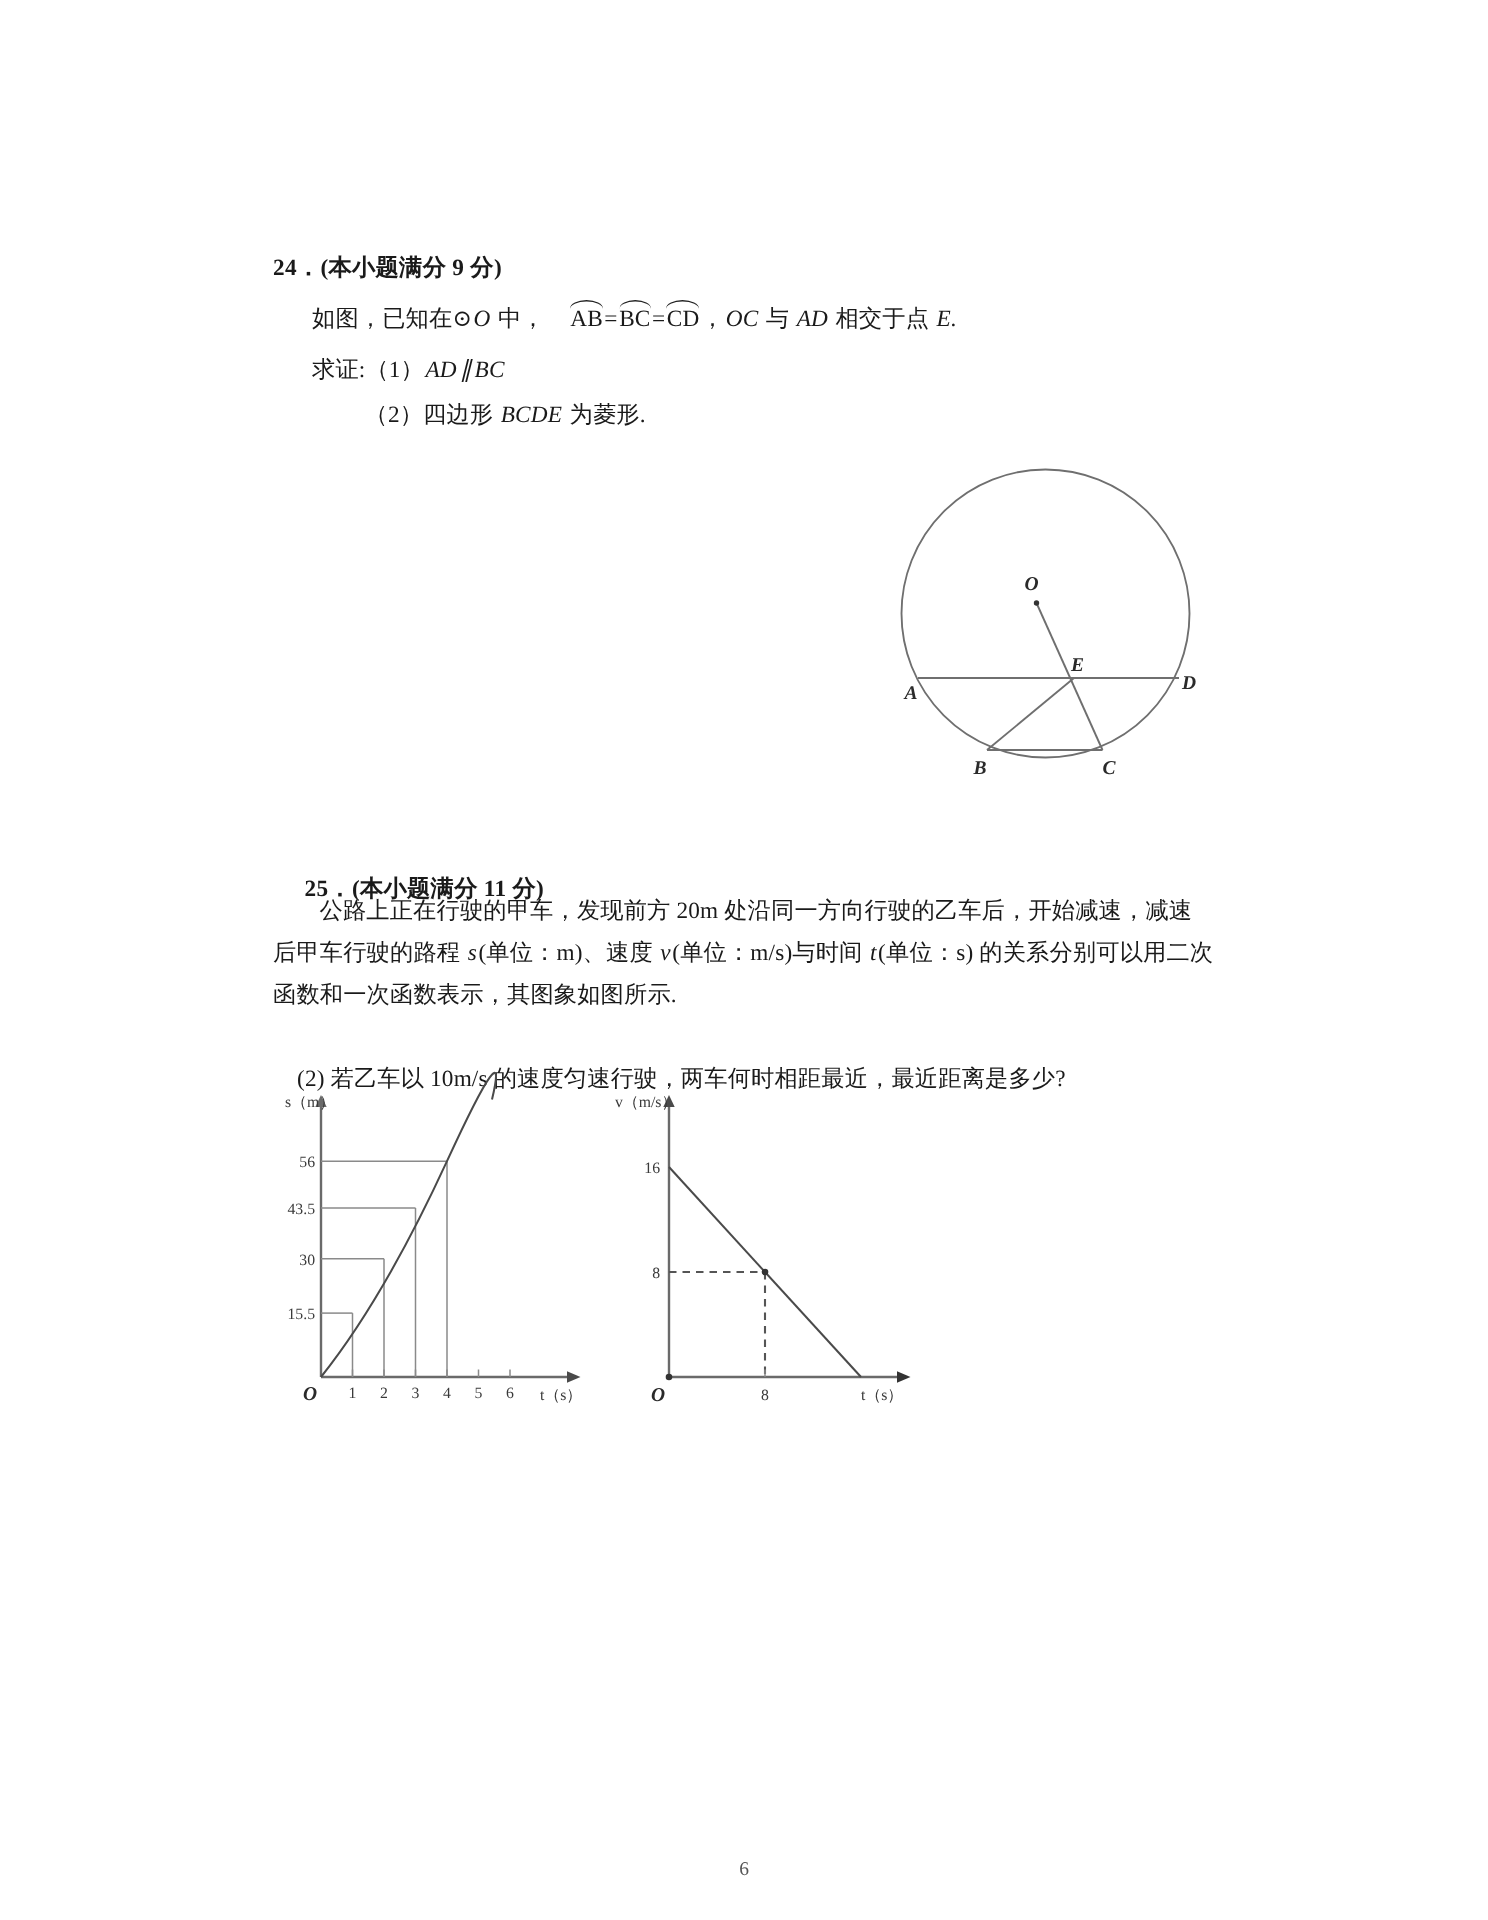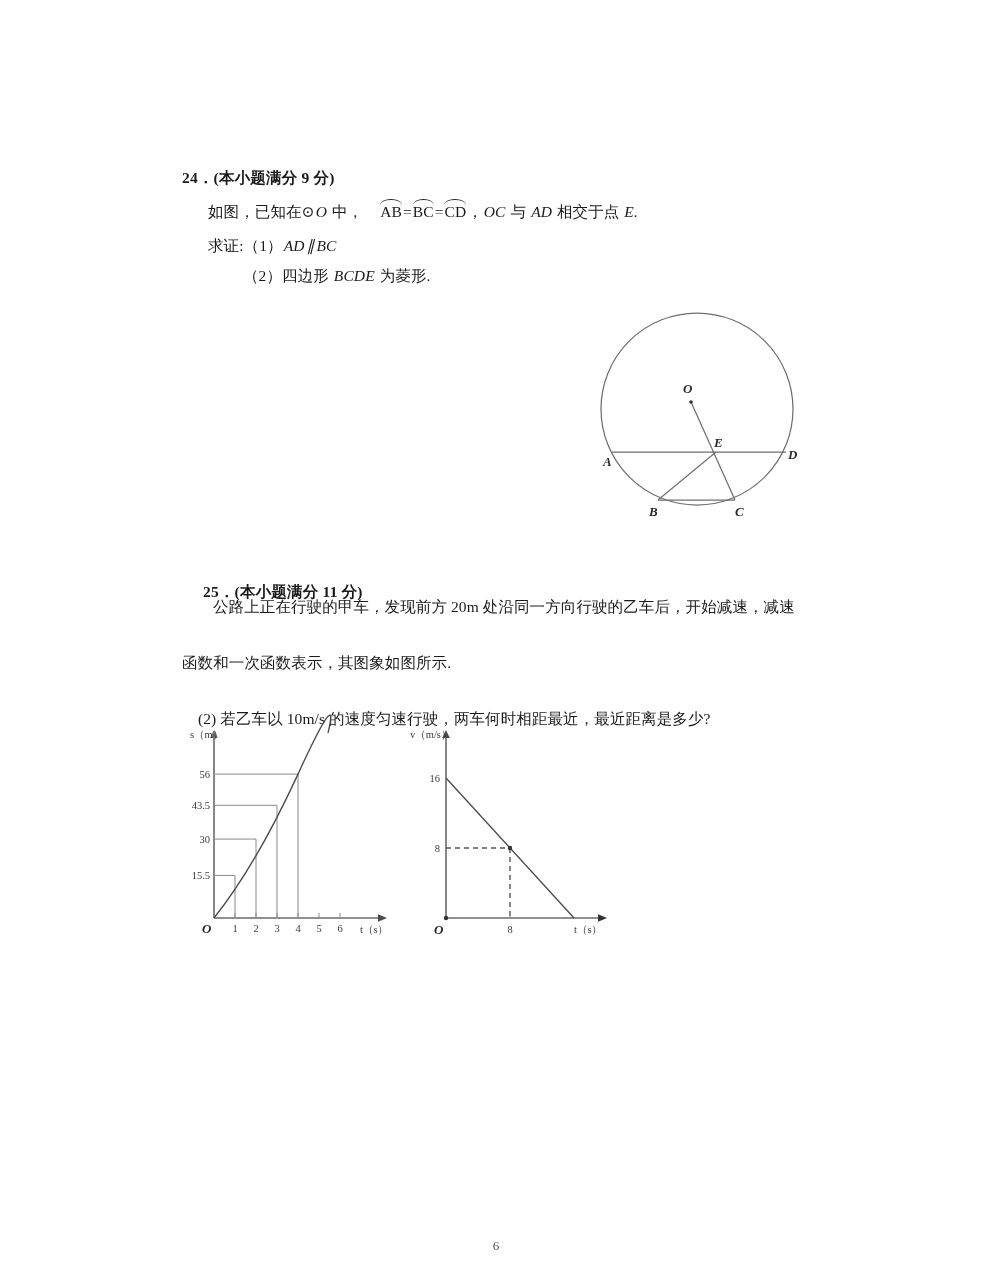--- a/index.html
+++ b/index.html
@@ -142,20 +142,23 @@
       <text class="lab" x="129" y="147">E</text>
     </svg>
   </div>
 
   <div class="q-head" style="left:182px; top:582px;margin-left:21px;">
     <span class="num">25．</span><span>(本小题满分 11 分)</span>
   </div>
 
   <div class="body-line" style="left:213px; top:597px;">公路上正在行驶的甲车，发现前方 20m 处沿同一方向行驶的乙车后，开始减速，减速</div>
 
+  <div class="body-line" style="left:182px; top:625px;">
+    <span>后甲车行驶的路程 </span><span class="mathit">s</span><span>(单位：m)、速度 </span><span class="mathit">v</span><span>(单位：m/s)与时间 </span><span class="mathit">t</span><span>(单位：s) 的关系分别可以用二次</span>
+  </div>
 
   <div class="body-line" style="left:182px; top:653px;text-align:right;">函数和一次函数表示，其图象如图所示.</div>
 
   <div class="body-line" style="left:198px; top:709px;">(2) 若乙车以 10m/s 的速度匀速行驶，两车何时相距最近，最近距离是多少?</div>
 
   <div class="fig" style="left:188px; top:722px;">
     <svg width="230" height="215" viewBox="0 0 230 215">
 
       <line x1="26" y1="196" x2="26" y2="14" class="axis"></line>
       <polygon points="26,8 22.2,16 29.8,16" fill="#6a6a6a"></polygon>

